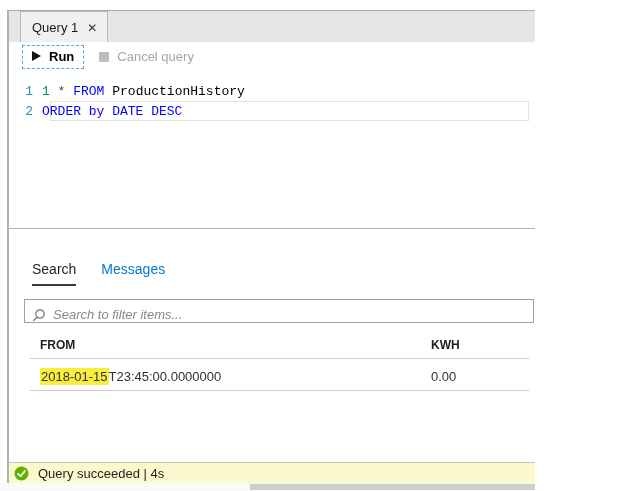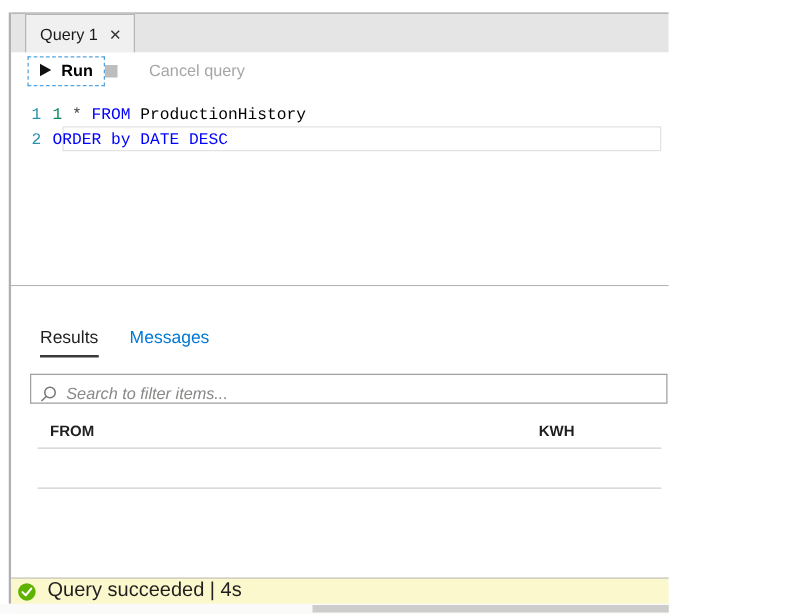--- a/index.html
+++ b/index.html
@@ -22,21 +22,21 @@
   .tab-close { color:#333333; font-size:12px; line-height:1; cursor:pointer; }
 
   
   .toolbar { position:absolute; left:9px; right:0; top:42px; height:29px; background:#ffffff; display:flex; align-items:center; }
   .run-btn {
     margin-left:13px; display:flex; align-items:center; gap:8px;
     border:1px dashed #56a4dd; background:#ffffff; padding:3px 9px 4px 9px; cursor:pointer;
   }
   .run-label { color:#000000; font-weight:700; font-size:13px; }
   .play-icon { width:0; height:0; border-top:5px solid transparent; border-bottom:5px solid transparent; border-left:9px solid #111111; }
-  .cancel-btn { display:flex; align-items:center; gap:25px; color:#a6a6a6; }
+  .cancel-btn { margin-left:15px; display:flex; align-items:center; gap:8px; color:#a6a6a6; }
   .stop-icon { width:10px; height:10px; background:#bdbdbd; }
   .cancel-label { font-size:13px; }
 
   
   .editor { position:absolute; left:9px; right:0; top:71px; height:157px; background:#ffffff;
             font-family:"Liberation Mono", monospace; font-size:13px; }
   .code-line { position:absolute; left:0; right:4px; height:20px; display:flex; align-items:center; white-space:pre; }
   .line1 { top:10px; } .line2 { top:30px; }
   .line-no { width:33px; text-align:right; color:#2b91af; padding-right:9px; flex:none; }
   .current-line-box { position:absolute; left:41px; right:6px; top:30px; height:20px; border:1px solid #e2e2e2; }
@@ -65,21 +65,21 @@
   .hline-a { top:129px; } .hline-b { top:161px; }
   .data-row { position:absolute; left:31px; right:8px; top:137px; display:flex; align-items:center; font-size:13px; color:#323130; height:20px; }
   .hl-yellow { background:#f9ee3c; padding:1px 1px; }
 
   
   .statusbar {
     position:absolute; left:9px; right:0; top:462px; height:29px;
     background:#fbf8ce; border-top:1px solid #c6c4c0;
     display:flex; align-items:center; gap:9px; padding:0 0 8px 5px;
   }
-  .status-text { font-size:16px; color:#201f1e; }
+  .status-text { font-size:13px; color:#201f1e; }
 
   
   .bottom-track { position:absolute; left:0; top:483px; width:561px; height:8px; background:#fafafa; }
   .bottom-thumb { position:absolute; left:250px; top:484px; width:311px; height:6px; background:#cdcdcd; cursor:pointer; }
 </style>
 </head>
 <body>
 
 <div id="root">
 
@@ -115,40 +115,44 @@
     <div class="code-line line2">
       <span class="line-no">2</span>
       <span class="tok-kw">ORDER by DATE DESC</span>
     </div>
   </div>
 
   <div class="divider-mid"></div>
 
   <div class="results">
     <div class="rtab-row">
-      <span class="rtab active">Results</span>
+      <span class="rtab active">Search</span>
       <span class="rtab inactive">Messages</span>
     </div>
 
     <div class="search-box">
       <span class="search-icon">
         <svg width="14" height="14" viewBox="0 0 14 14">
           <circle cx="8" cy="6" r="4.2" fill="none" stroke="#767676" stroke-width="1.2"></circle>
           <line x1="1.2" y1="12.8" x2="5" y2="9.2" stroke="#767676" stroke-width="1.2"></line>
         </svg>
       </span>
       <input class="search-input" type="text" placeholder="Search to filter items..." style="">
     </div>
 
     <div class="th-row">
       <span class="col-date">FROM</span>
       <span class="col-kwh">KWH</span>
     </div>
     <div class="hline hline-a"></div>
 
+    <div class="data-row">
+      <span class="col-date"><span class="hl-yellow">2018-01-15</span><span>T23:45:00.0000000</span></span>
+      <span class="col-kwh">0.00</span>
+    </div>
     <div class="hline hline-b"></div>
   </div>
 
   <div class="statusbar">
     <span style="display:flex;">
       <svg width="15" height="15" viewBox="0 0 15 15">
         <circle cx="7.5" cy="7.5" r="7" fill="#5db300"></circle>
         <path d="M4 7.8 L6.6 10.2 L11 4.9" fill="none" stroke="#ffffff" stroke-width="1.7" stroke-linecap="round" stroke-linejoin="round"></path>
       </svg>
     </span>

